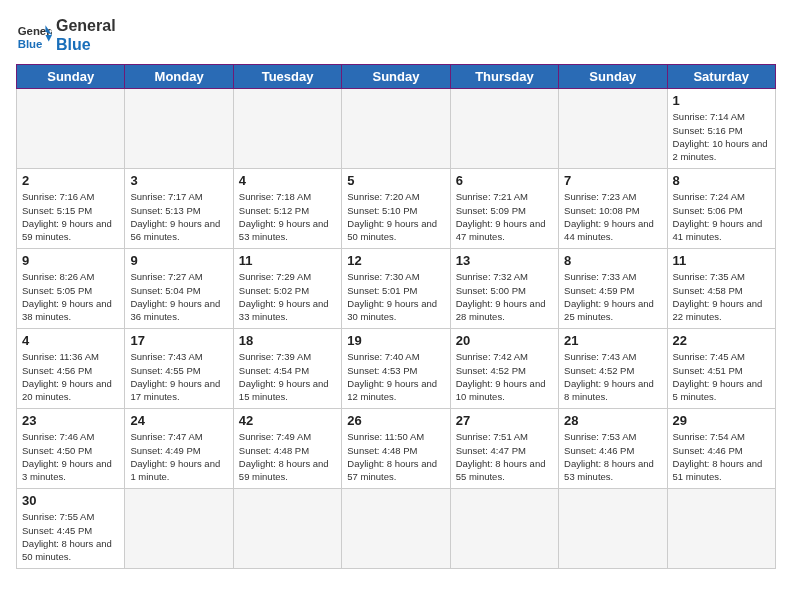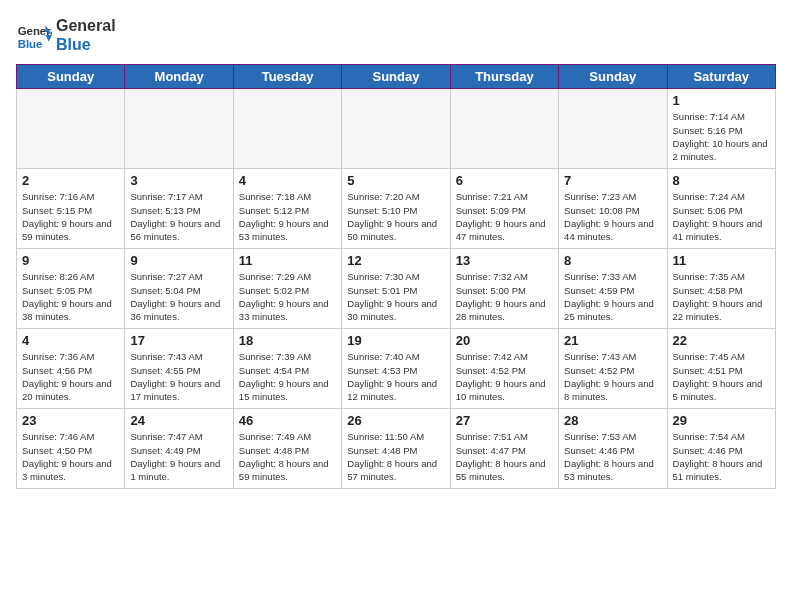--- a/index.html
+++ b/index.html
@@ -219,21 +219,21 @@
           <span class="day-number">11</span>
           <div class="day-info">Sunrise: 7:35 AM
 Sunset: 4:58 PM
 Daylight: 9 hours
 and 22 minutes.</div>
         </td>
       </tr>
       <tr>
         <td>
           <span class="day-number">4</span>
-          <div class="day-info">Sunrise: 7:36 AM
+          <div class="day-info">Sunrise: 11:36 AM
 Sunset: 4:56 PM
 Daylight: 9 hours
 and 20 minutes.</div>
         </td>
         <td>
           <span class="day-number">17</span>
           <div class="day-info">Sunrise: 7:43 AM
 Sunset: 4:55 PM
 Daylight: 9 hours
 and 17 minutes.</div>
@@ -283,21 +283,21 @@
 and 3 minutes.</div>
         </td>
         <td>
           <span class="day-number">24</span>
           <div class="day-info">Sunrise: 7:47 AM
 Sunset: 4:49 PM
 Daylight: 9 hours
 and 1 minute.</div>
         </td>
         <td>
-          <span class="day-number">46</span>
+          <span class="day-number">42</span>
           <div class="day-info">Sunrise: 7:49 AM
 Sunset: 4:48 PM
 Daylight: 8 hours
 and 59 minutes.</div>
         </td>
         <td>
           <span class="day-number">26</span>
           <div class="day-info">Sunrise: 11:50 AM
 Sunset: 4:48 PM
 Daylight: 8 hours
@@ -317,15 +317,30 @@
 Daylight: 8 hours
 and 53 minutes.</div>
         </td>
         <td>
           <span class="day-number">29</span>
           <div class="day-info">Sunrise: 7:54 AM
 Sunset: 4:46 PM
 Daylight: 8 hours
 and 51 minutes.</div>
         </td>
+      </tr>
+      <tr>
+        <td>
+          <span class="day-number">30</span>
+          <div class="day-info">Sunrise: 7:55 AM
+Sunset: 4:45 PM
+Daylight: 8 hours
+and 50 minutes.</div>
+        </td>
+        <td class="empty"></td>
+        <td class="empty"></td>
+        <td class="empty"></td>
+        <td class="empty"></td>
+        <td class="empty"></td>
+        <td class="empty"></td>
       </tr>
     </tbody>
 </table>
 
 </body></html>

